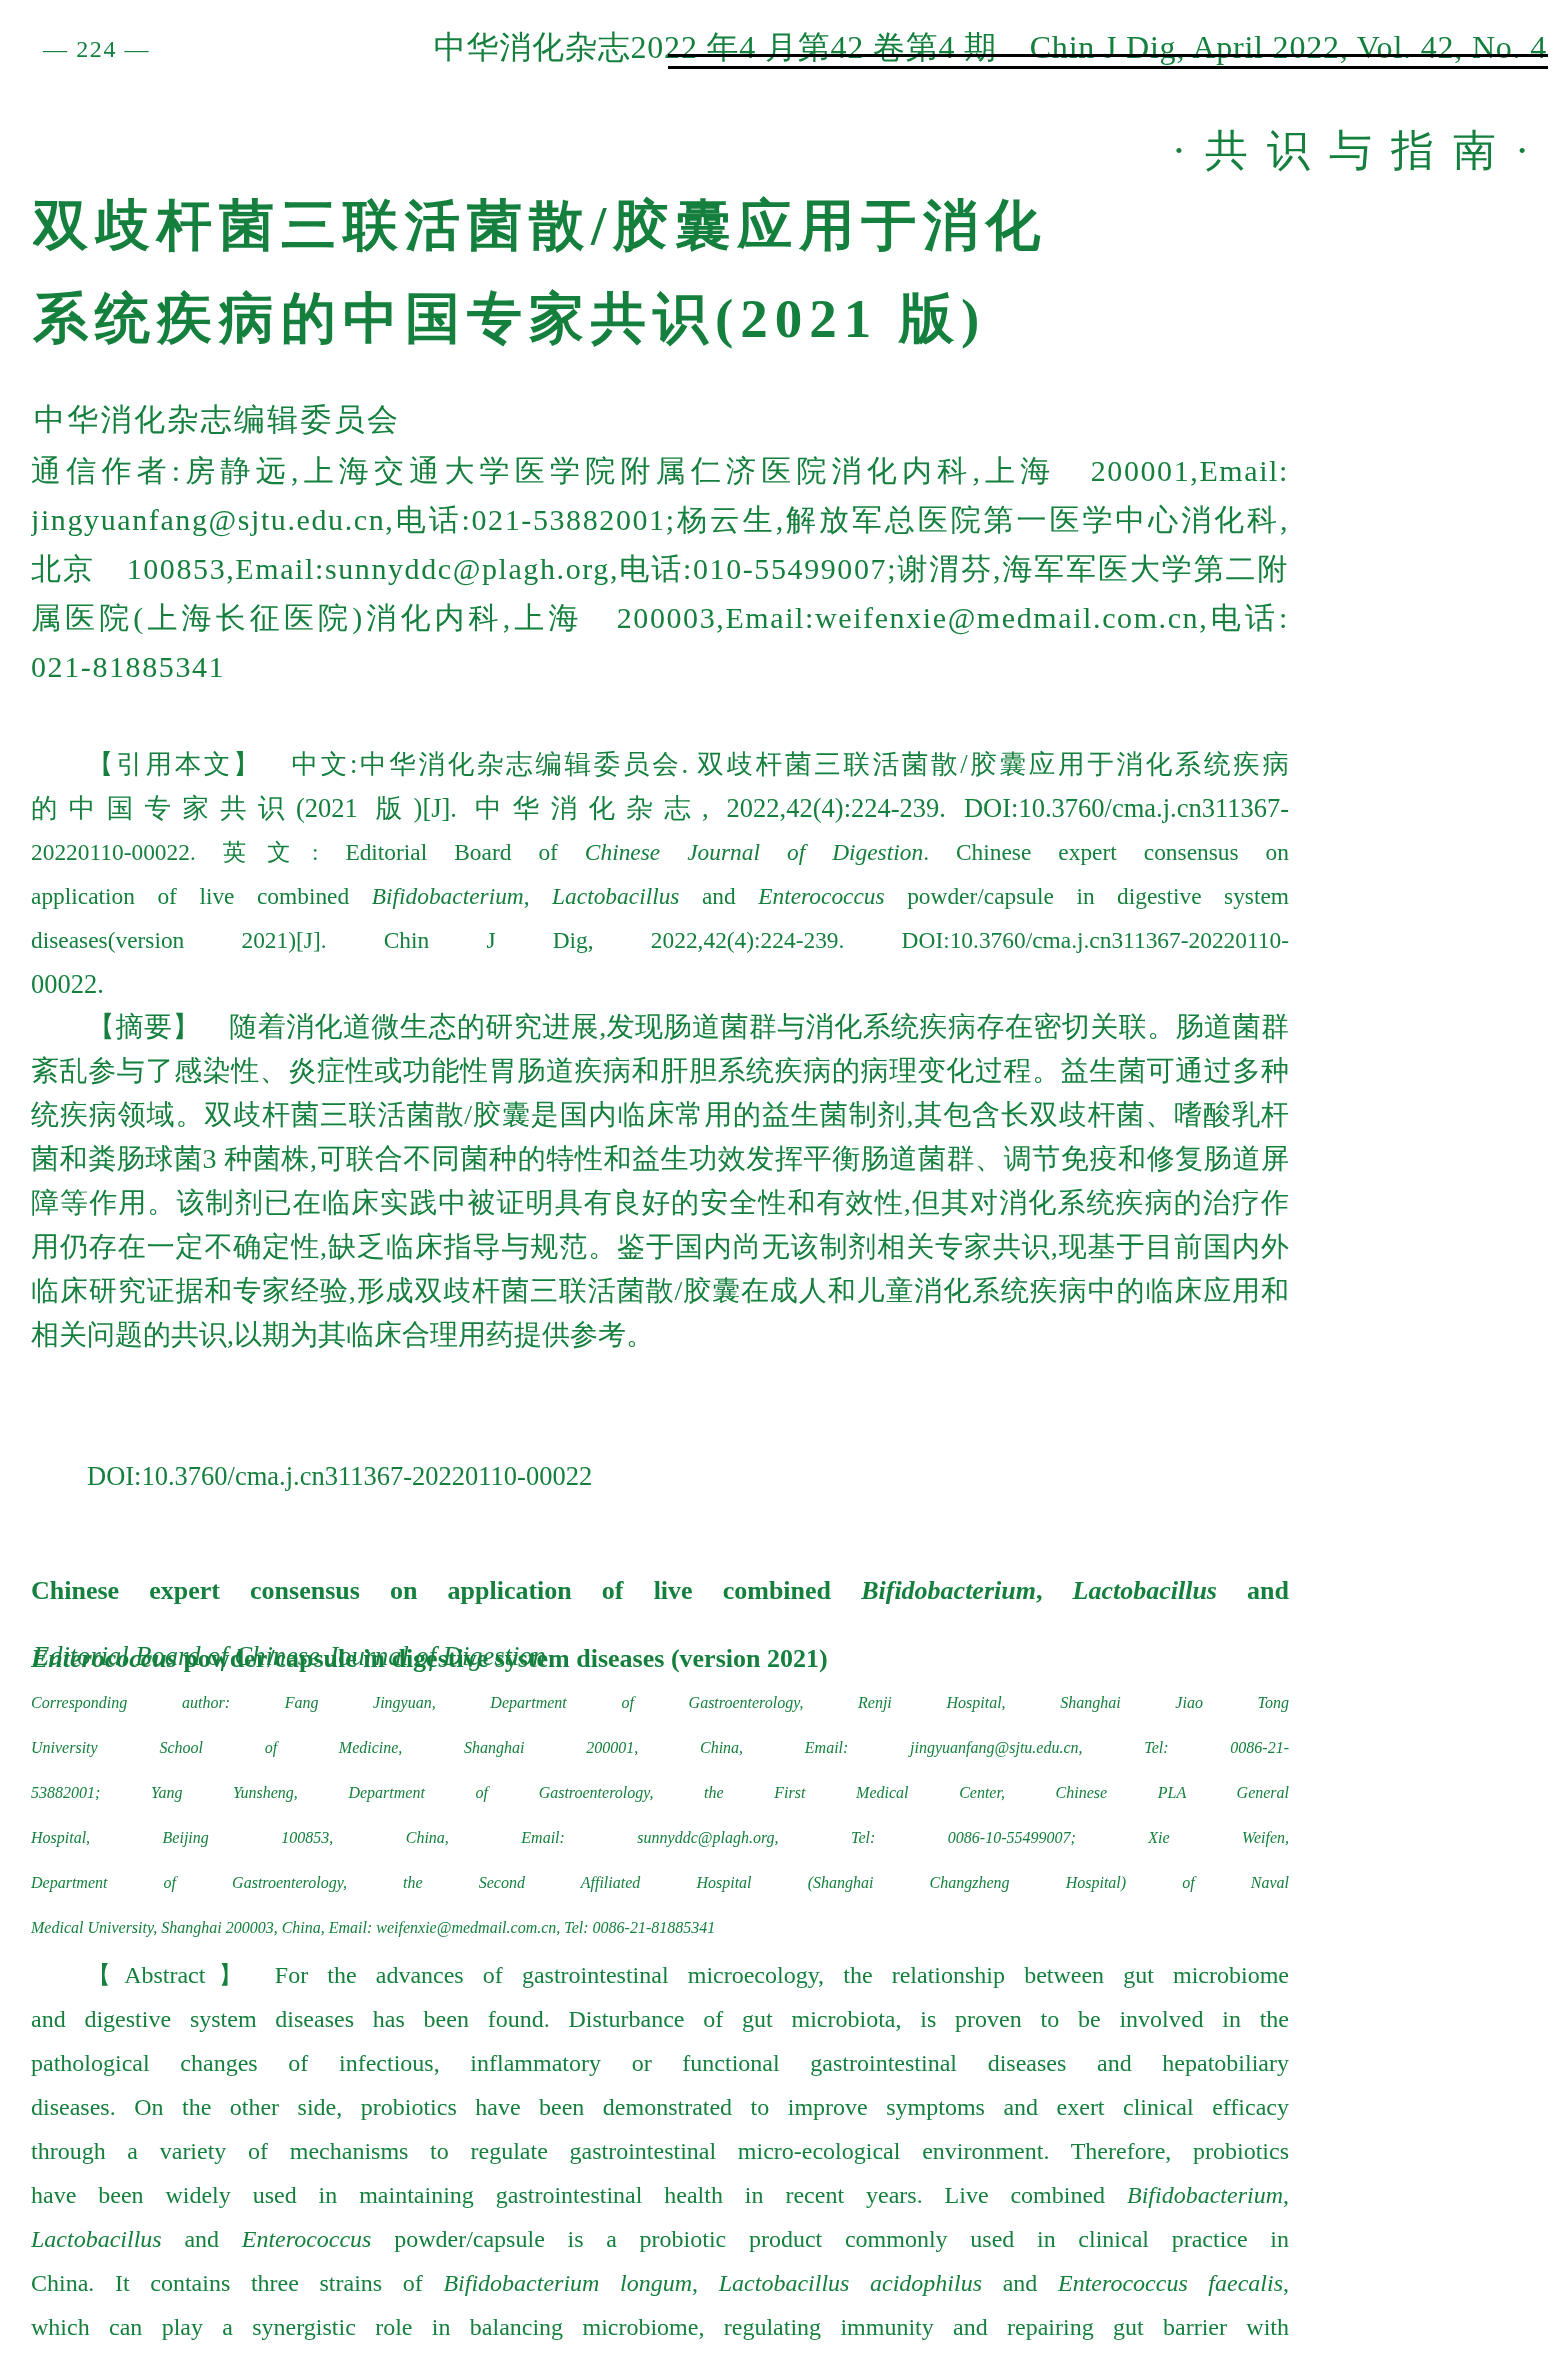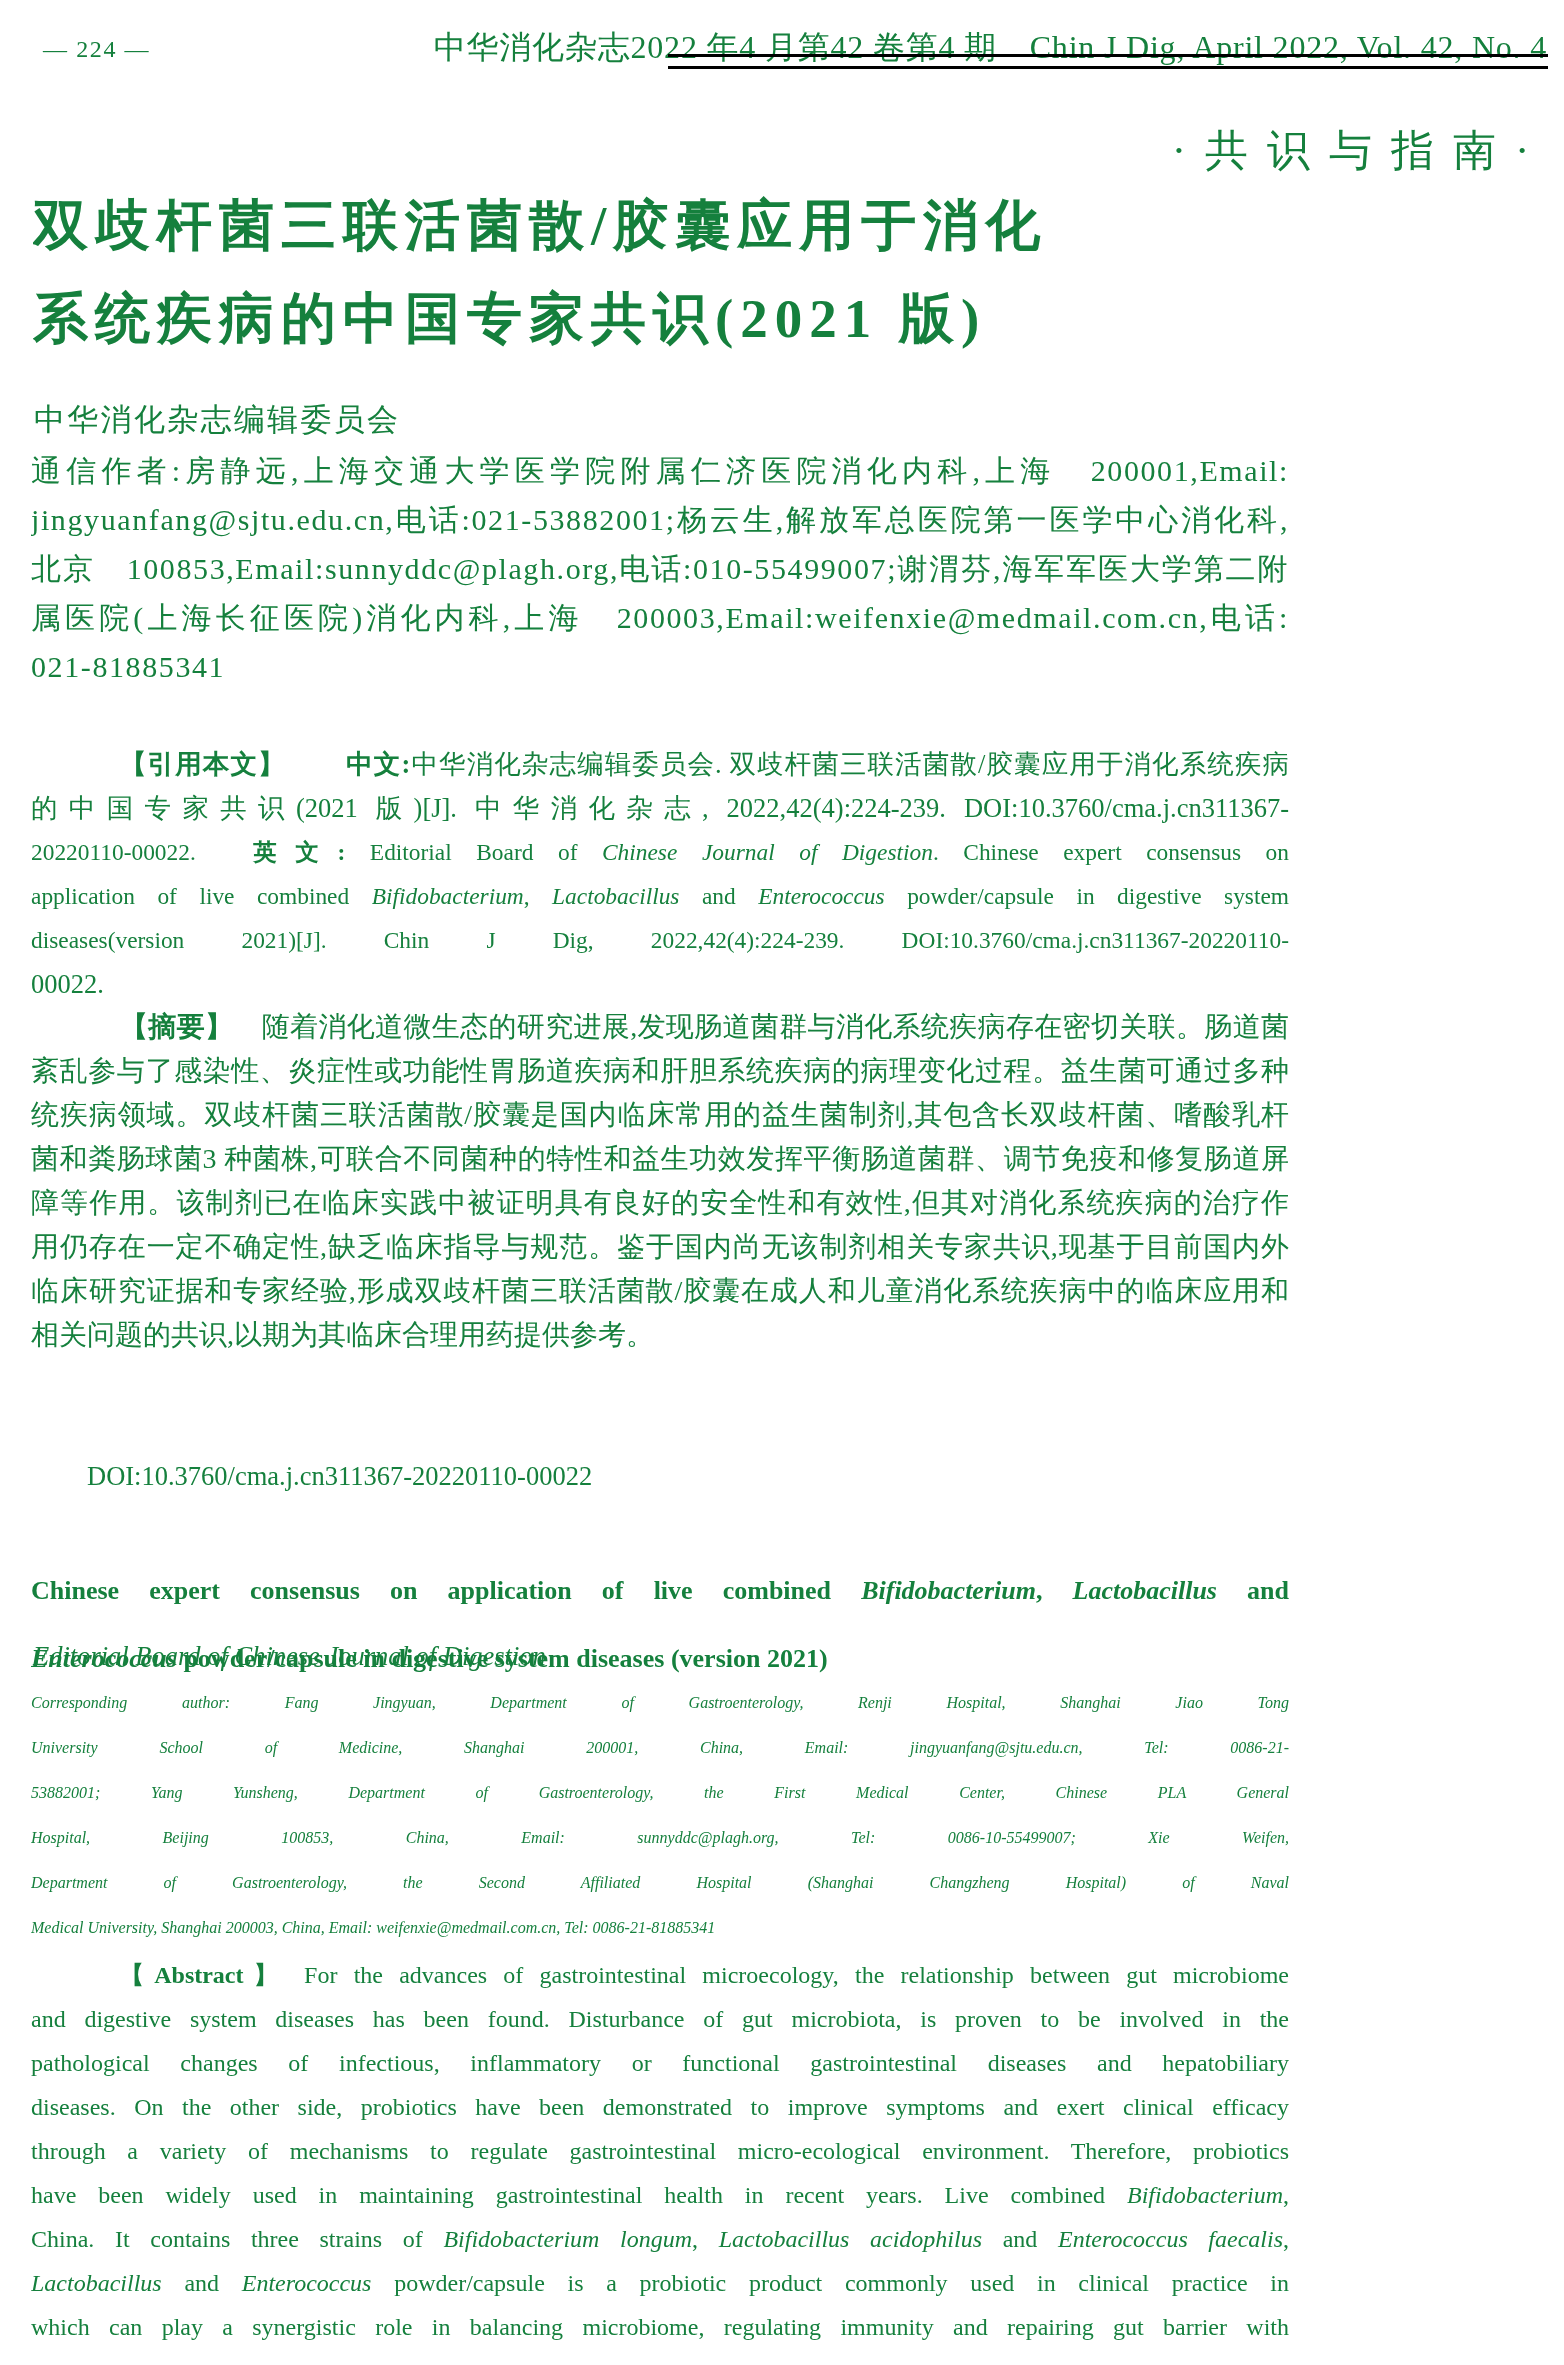--- a/index.html
+++ b/index.html
@@ -8,21 +8,21 @@
     width:1564px;height:2366px;
     background:#ffffff;
     color:#15803d;
     font-family:"Liberation Serif", serif;
     overflow:hidden;
   }
   .abs{position:absolute;}
   .line{overflow:hidden;}
   .j{text-align:justify;text-align-last:justify;}
   .i{font-style:italic;}
-  .b{font-weight:bold;margin-left:33px;}
+  .b{font-weight:normal;}
   .ind{padding-left:56px;}
 
   
   .pagenum{left:43px;top:36px;font-size:24px;letter-spacing:1.6px;}
   .jinfo{right:17px;top:26px;font-size:32px;letter-spacing:0.8px;}
   .hrule{left:668px;right:15.6px;top:54px;height:9.4px;
          border-top:3.1px solid #000;border-bottom:3.1px solid #000;}
 
   
   .category{right:15.6px;top:122px;font-size:43px;letter-spacing:19px;}
@@ -124,19 +124,19 @@
     <div class="line">Medical University, Shanghai 200003, China, Email: weifenxie@medmail.com.cn, Tel: 0086-21-81885341</div>
   </div>
 
   <div class="abs abs-en">
     <div class="line j ind"><span class="b">【Abstract】</span><span> For the advances of gastrointestinal microecology, the relationship between gut microbiome</span></div>
     <div class="line j"><span>and digestive system diseases has been found. Disturbance of gut microbiota, is proven to be involved in the</span></div>
     <div class="line j"><span>pathological changes of infectious, inflammatory or functional gastrointestinal diseases and hepatobiliary</span></div>
     <div class="line j"><span>diseases. On the other side, probiotics have been demonstrated to improve symptoms and exert clinical efficacy</span></div>
     <div class="line j"><span>through a variety of mechanisms to regulate gastrointestinal micro-ecological environment. Therefore, probiotics</span></div>
     <div class="line j"><span>have been widely used in maintaining gastrointestinal health in recent years. Live combined </span><span class="i">Bifidobacterium</span><span>,</span></div>
+    <div class="line j"><span class="i">Lactobacillus</span><span> and </span><span class="i">Enterococcus</span><span> powder/capsule is a probiotic product commonly used in clinical practice in</span></div>
     <div class="line j"><span>China. It contains three strains of </span><span class="i">Bifidobacterium longum</span><span>, </span><span class="i">Lactobacillus acidophilus</span><span> and </span><span class="i">Enterococcus faecalis</span><span>,</span></div>
-    <div class="line j"><span class="i">Lactobacillus</span><span> and </span><span class="i">Enterococcus</span><span> powder/capsule is a probiotic product commonly used in clinical practice in</span></div>
     <div class="line j"><span>which can play a synergistic role in balancing microbiome, regulating immunity and repairing gut barrier with</span></div>
   </div>
 
 </div>
 
 
 </body></html>

